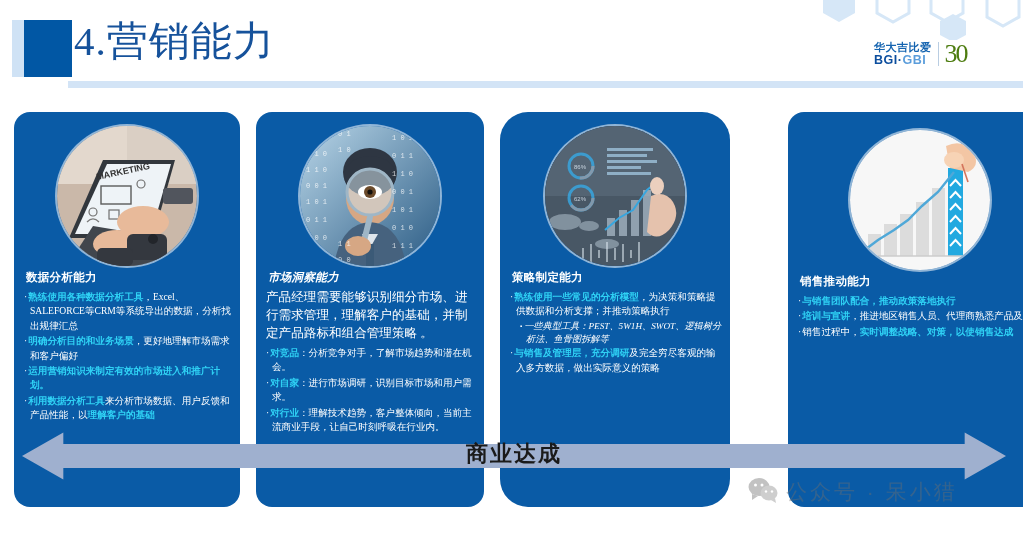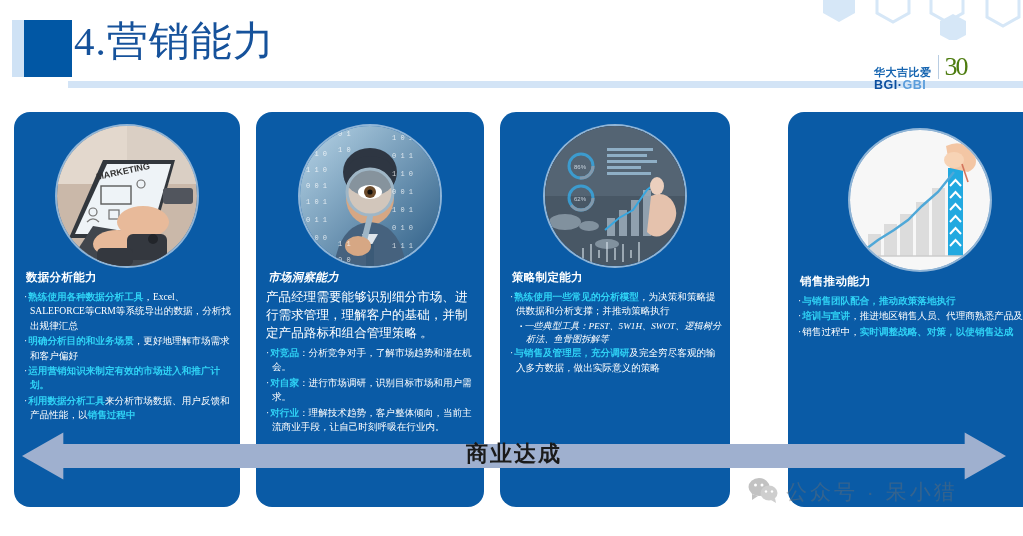--- a/index.html
+++ b/index.html
@@ -67,21 +67,20 @@
     align-items: center;
   }
   .brand-left { text-align: left; }
   .brand-cn {
     font-family: "Liberation Sans", "DejaVu Sans", sans-serif;
     font-size: 11px;
     font-weight: bold;
     color: #1564b0;
     letter-spacing: 0.5px;
     line-height: 12px;
-    margin-top: 25px;
   }
   .brand-en {
     font-size: 12.5px;
     font-weight: bold;
     letter-spacing: 0.5px;
     line-height: 14px;
     color: #0c4e9e;
   }
   .brand-en .gbi { color: #5b9ddb; }
   .brand-sep {
@@ -109,21 +108,21 @@
     position: absolute;
     top: 0;
     width: 226px;
     height: 395px;
     background: #0a5ba6;
     border-radius: 16px;
     overflow: hidden;
   }
   .card.c1 { left: 14px;  width: 226px; }
   .card.c2 { left: 256px; width: 228px; }
-  .card.c3 { left: 500px; width: 230px; }
+  .card.c3 { left: 500px; width: 230px; border-radius: 28px; }
   .card.c4 { left: 788px; width: 263px; }
 
   .card-photo {
     position: absolute;
     left: 50%;
     top: 14px;
     transform: translateX(-50%);
     width: 140px; height: 140px;
     border-radius: 50%;
     overflow: hidden;
@@ -298,21 +297,21 @@
         <circle cx="96" cy="113" r="5" fill="#1a1d22"></circle>
         <rect x="106" y="62" width="30" height="16" rx="3" fill="#4a4f57"></rect>
         <rect x="0" y="0" width="140" height="140" fill="#ffffff" opacity="0.04"></rect>
       </svg>
     </div>
     <div class="card-title">数据分析能力</div>
     <div class="card-body">
       <span class="bullet"><span class="hl">熟练使用各种数据分析工具</span><span>，Excel、SALEFORCE等CRM等系统导出的数据，分析找出规律汇总</span></span>
       <span class="bullet"><span class="hl">明确分析目的和业务场景</span><span>，更好地理解市场需求和客户偏好</span></span>
       <span class="bullet"><span class="hl">运用营销知识来制定有效的市场进入和推广计划。</span><span></span></span>
-      <span class="bullet"><span class="hl">利用数据分析工具</span><span>来分析市场数据、用户反馈和产品性能，以</span><span class="hl">销售过程中</span></span>
+      <span class="bullet"><span class="hl">利用数据分析工具</span><span>来分析市场数据、用户反馈和产品性能，以</span><span class="hl">理解客户的基础</span></span>
     </div>
   </div>
 
   <div class="card c2">
     <div class="card-photo">
       <svg width="140" height="140" viewBox="0 0 140 140">
         <defs>
           <linearGradient id="g2" x1="0" y1="0" x2="1" y2="1">
             <stop offset="0%" stop-color="#b9d6e8"></stop>
             <stop offset="100%" stop-color="#2a5b84"></stop>

